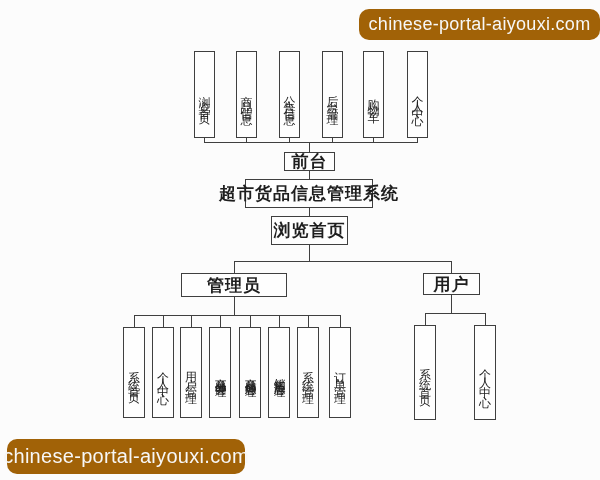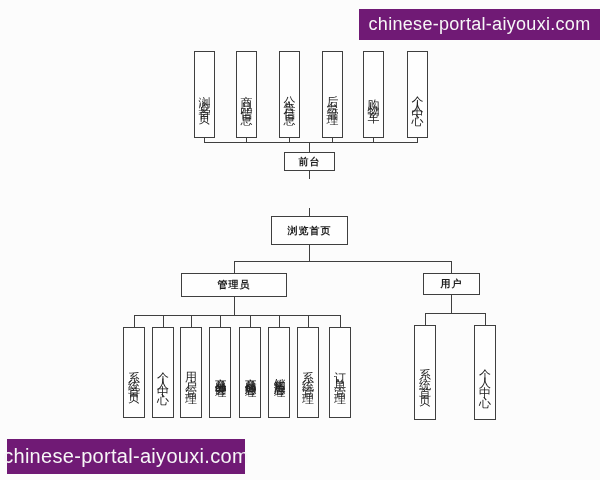--- a/index.html
+++ b/index.html
@@ -5,36 +5,36 @@
   html,body{margin:0;padding:0;background:#fff;}
   .stage{
     position:relative;width:600px;height:480px;background:#fcfcfc;
     font-family:"DejaVu Sans",sans-serif;overflow:hidden;
   }
   .box{
     position:absolute;box-sizing:border-box;background:#fefefe;
     border:1px solid #3f3f3f;display:flex;align-items:center;justify-content:center;
     color:#1e1e1e;text-align:center;
   }
-  .hbox{font-size:10px;font-weight:700;letter-spacing:1px;white-space:nowrap;}
+  .hbox{font-size:17px;font-weight:700;letter-spacing:1px;white-space:nowrap;}
   .vbox{
     writing-mode:vertical-rl;text-orientation:upright;
     font-family:"DejaVu Serif",serif;font-size:12px;line-height:1;
   }
   .sp6{letter-spacing:6px;text-indent:6px;}
   .sp7{letter-spacing:7px;text-indent:7px;}
   .sp8{letter-spacing:9px;text-indent:9px;}
   .sp2{letter-spacing:1.5px;font-size:11.5px;text-indent:1.5px;}
   .line{position:absolute;background:#3f3f3f;}
   .lh{height:1px;}
   .lv{width:1px;}
   .wm{
-    position:absolute;background:#701a75;color:#f7f7f7;
+    position:absolute;background:#a16207;color:#f7f7f7;
     display:flex;align-items:center;justify-content:center;
-    font-family:"Liberation Sans",sans-serif;letter-spacing:.3px;white-space:nowrap;
+    font-family:"Liberation Sans",sans-serif;letter-spacing:.3px;white-space:nowrap;border-radius:10px;
   }
 </style>
 </head>
 <body>
 
 <div class="stage">
 
   <div class="wm" style="left:359px;top:9px;width:241px;height:31px;font-size:18px;">chinese-portal-aiyouxi.com</div>
   <div class="wm" style="left:7px;top:439px;width:238px;height:35px;font-size:20px;">chinese-portal-aiyouxi.com</div>
 
@@ -50,20 +50,21 @@
   <div class="line lv" style="left:289px;top:138px;height:4px;"></div>
   <div class="line lv" style="left:332px;top:138px;height:4px;"></div>
   <div class="line lv" style="left:373px;top:138px;height:4px;"></div>
   <div class="line lv" style="left:417px;top:138px;height:4px;"></div>
   <div class="line lh" style="left:204px;top:142px;width:214px;"></div>
   <div class="line lv" style="left:309px;top:142px;height:10px;"></div>
 
   <div class="box hbox" style="left:284px;top:152px;width:51px;height:19px;">前台</div>
   <div class="line lv" style="left:309px;top:171px;height:8px;"></div>
 
+  <div class="box hbox" style="left:245px;top:179px;width:128px;height:29px;">超市货品信息管理系统</div>
   <div class="line lv" style="left:309px;top:208px;height:8px;"></div>
 
   <div class="box hbox" style="left:271px;top:216px;width:77px;height:29px;">浏览首页</div>
   <div class="line lv" style="left:309px;top:245px;height:16px;"></div>
   <div class="line lh" style="left:234px;top:261px;width:218px;"></div>
   <div class="line lv" style="left:234px;top:261px;height:12px;"></div>
   <div class="line lv" style="left:451px;top:261px;height:12px;"></div>
 
   <div class="box hbox" style="left:423px;top:273px;width:57px;height:22px;">用户</div>
   <div class="box hbox" style="left:181px;top:273px;width:106px;height:24px;">管理员</div>

